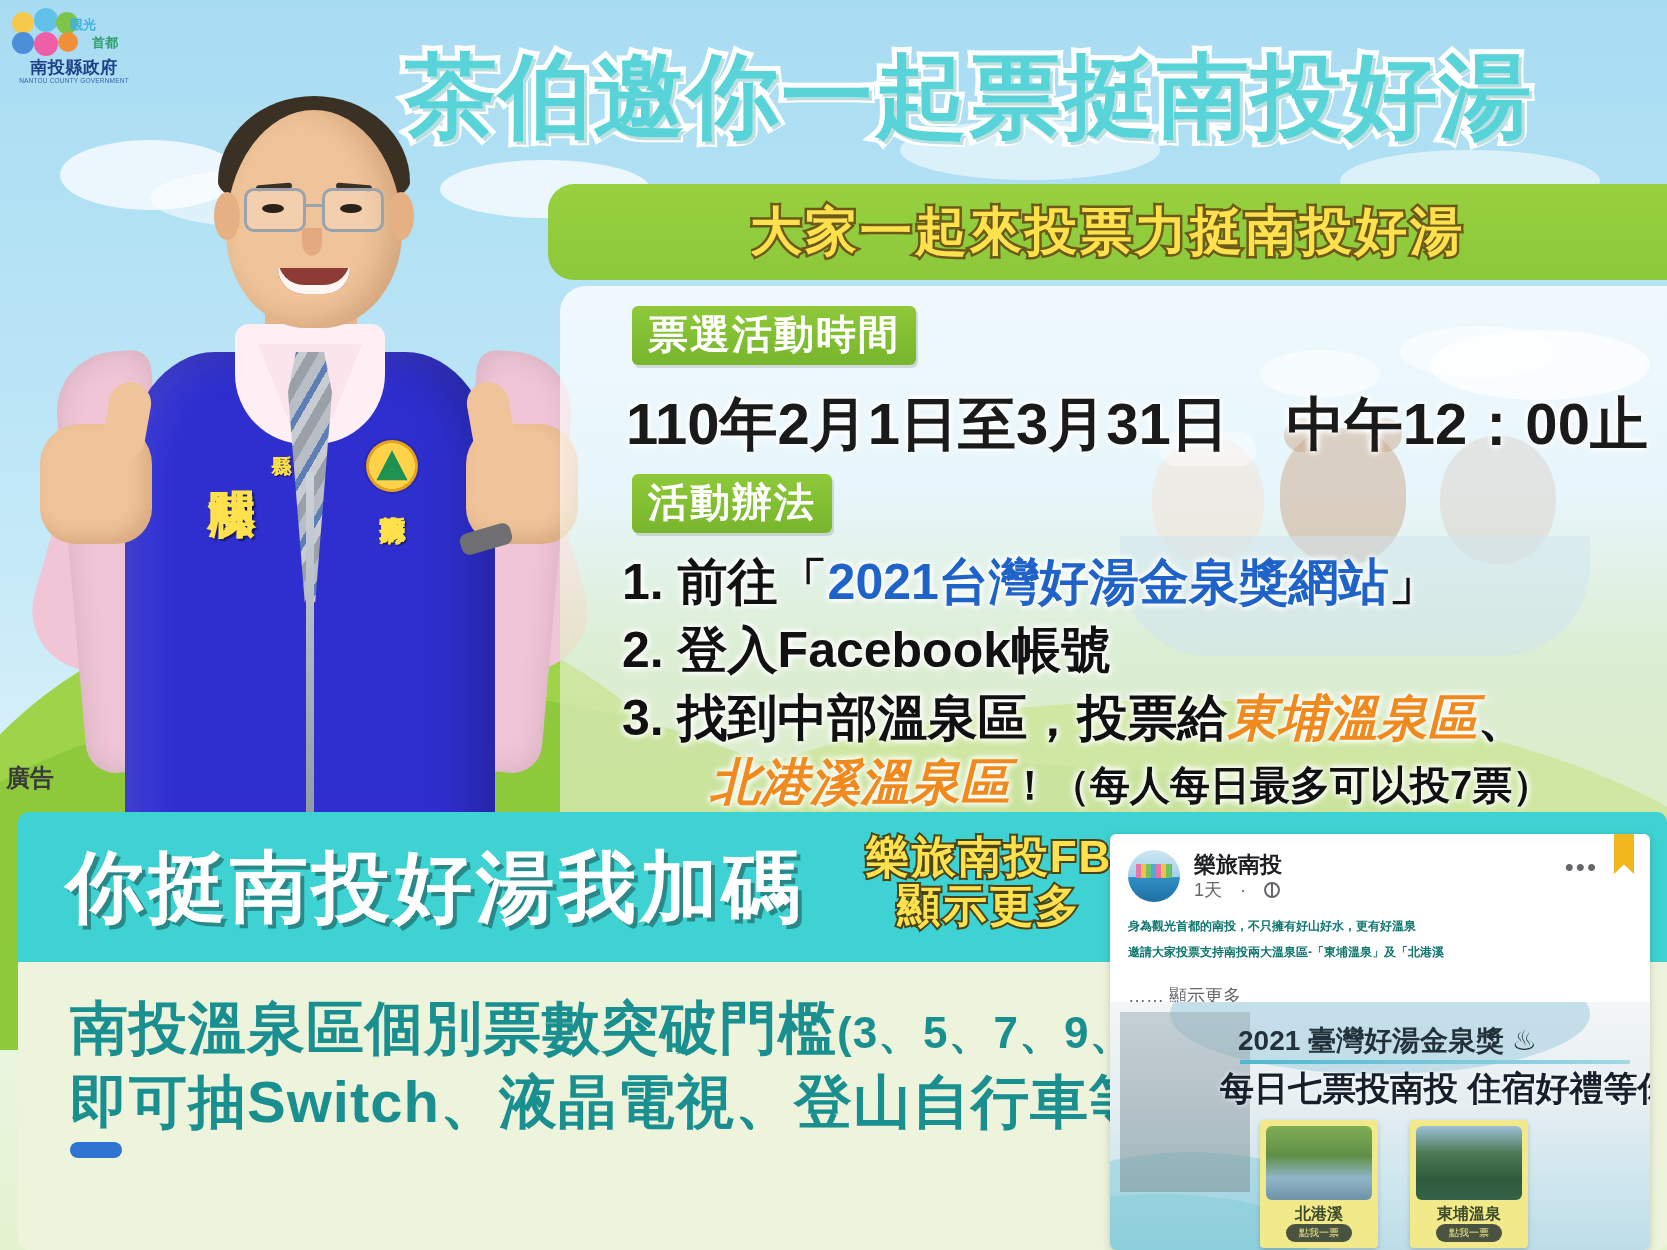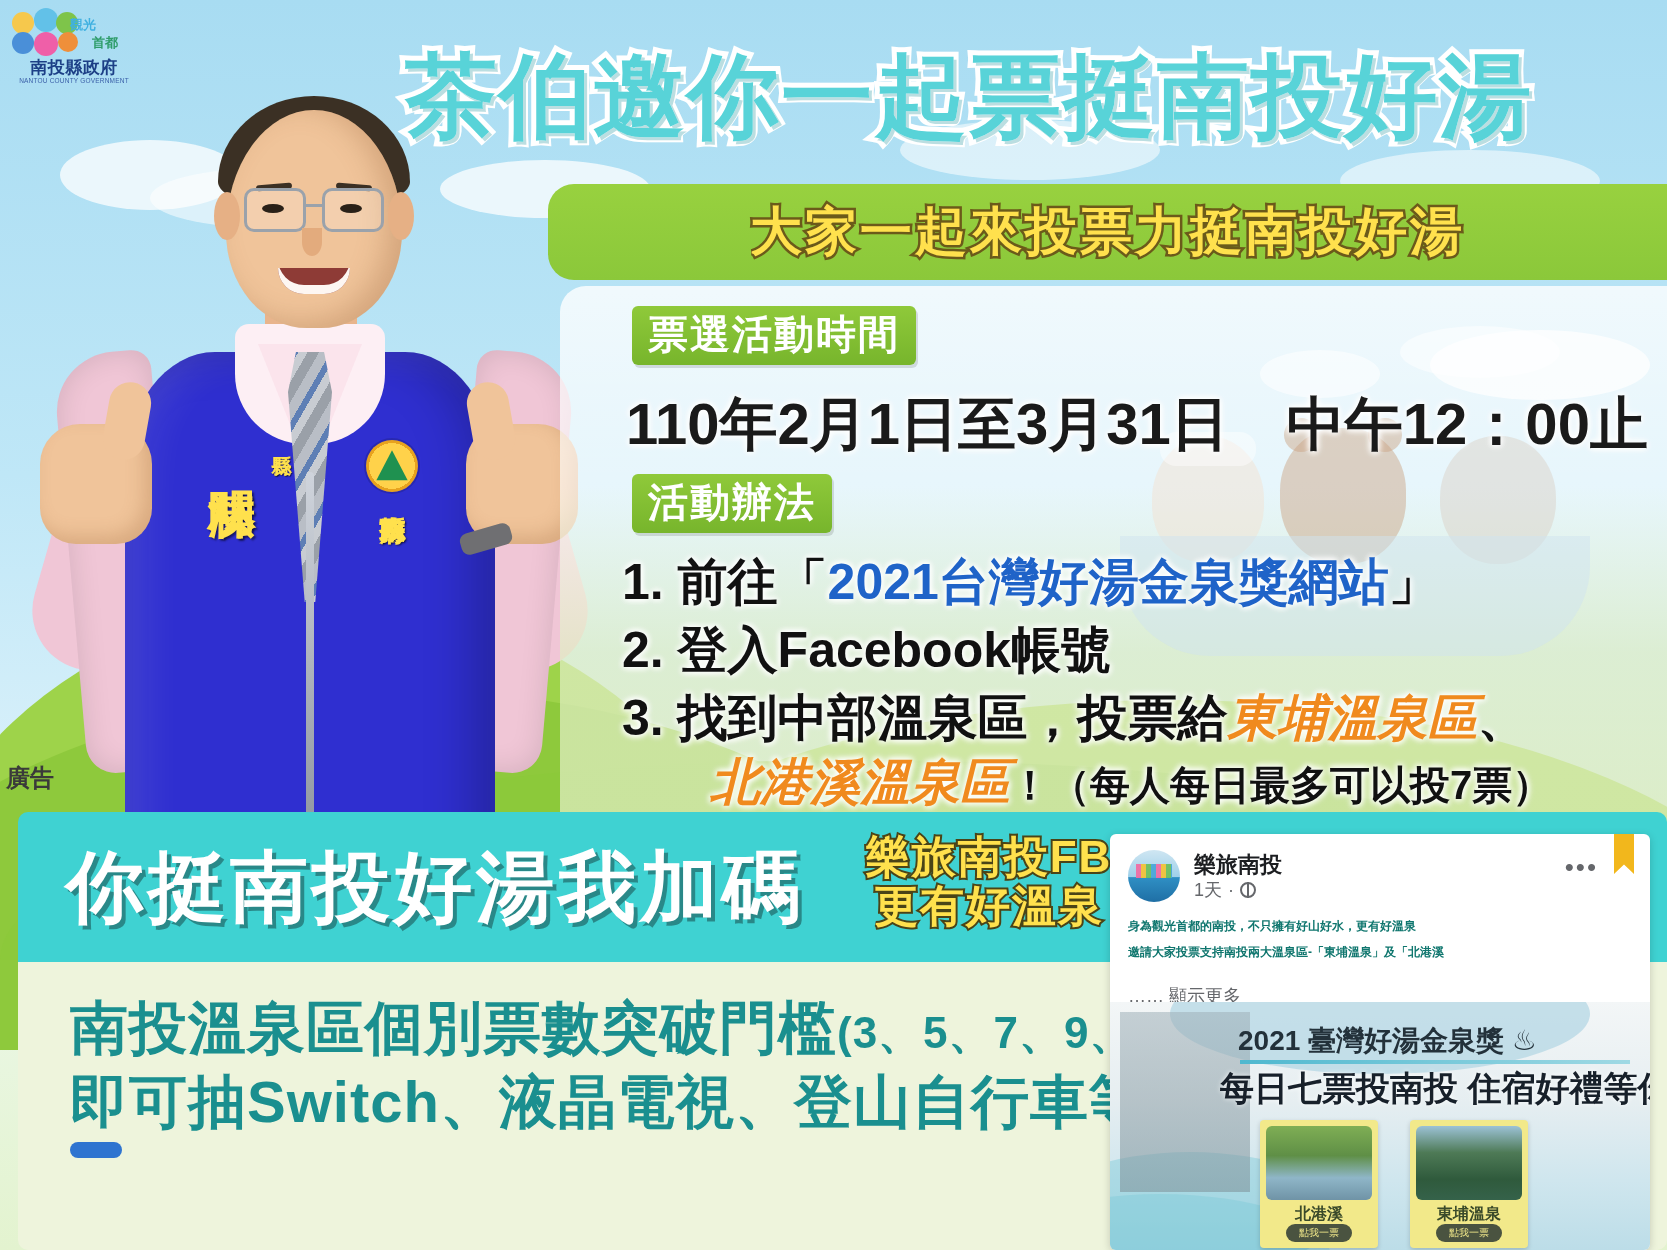--- a/index.html
+++ b/index.html
@@ -302,21 +302,21 @@
     background: repeating-linear-gradient(90deg,#ef6ea5 0 5px,#f2c23a 5px 10px,#6ec05f 10px 15px,#4aa7d8 15px 20px);
     opacity:.95;
   }
   #fb-pagename {
     position:absolute; left:84px; top:16px;
     font-size:22px; font-weight:700; color:#1c1e21; white-space:nowrap;
   }
   #fb-meta {
     position:absolute; left:84px; top:44px;
     font-size:18px; color:#65676b; white-space:nowrap;
-    display:flex; align-items:center; gap:6px;
+    display:flex; align-items:center; gap:18px;
   }
   #fb-globe { display:inline-block; width:16px; height:16px; border-radius:50%;
     border:2px solid #65676b; position:relative; }
   #fb-globe::after{ content:""; position:absolute; left:5px; top:-2px; width:2px; height:16px; background:#65676b; }
   #fb-menu {
     position:absolute; right:52px; top:18px; font-size:26px; color:#65676b; letter-spacing:2px;
   }
   #fb-bookmark {
     position:absolute; right:16px; top:0; width:20px; height:40px;
     background:#f2b71c; clip-path: polygon(0 0, 100% 0, 100% 100%, 50% 76%, 0 100%);
@@ -488,21 +488,21 @@
         <span class="orange">北港溪溫泉區</span><span class="small">！（每人每日最多可以投7票）</span>
       </div>
     </div>
   </div>
 
   <div id="bottom">
     <div id="bottom-teal"></div>
     <div id="bottom-head">你挺南投好湯我加碼</div>
     <div id="fb-kicker">
       <div>樂旅南投FB</div>
-      <div>更有好溫泉</div>
+      <div>顯示更多</div>
     </div>
 
     <div id="bottom-cream"></div>
     <div class="cream-line" id="cream1">
       <span>南投溫泉區個別票數突破門檻</span><span class="cream-sub">(3、5、7、9、10萬票)</span>
     </div>
     <div class="cream-line" id="cream2">即可抽Switch、液晶電視、登山自行車等大獎</div>
     <div id="cream-btn"></div>
 
     <div id="fb-card">

